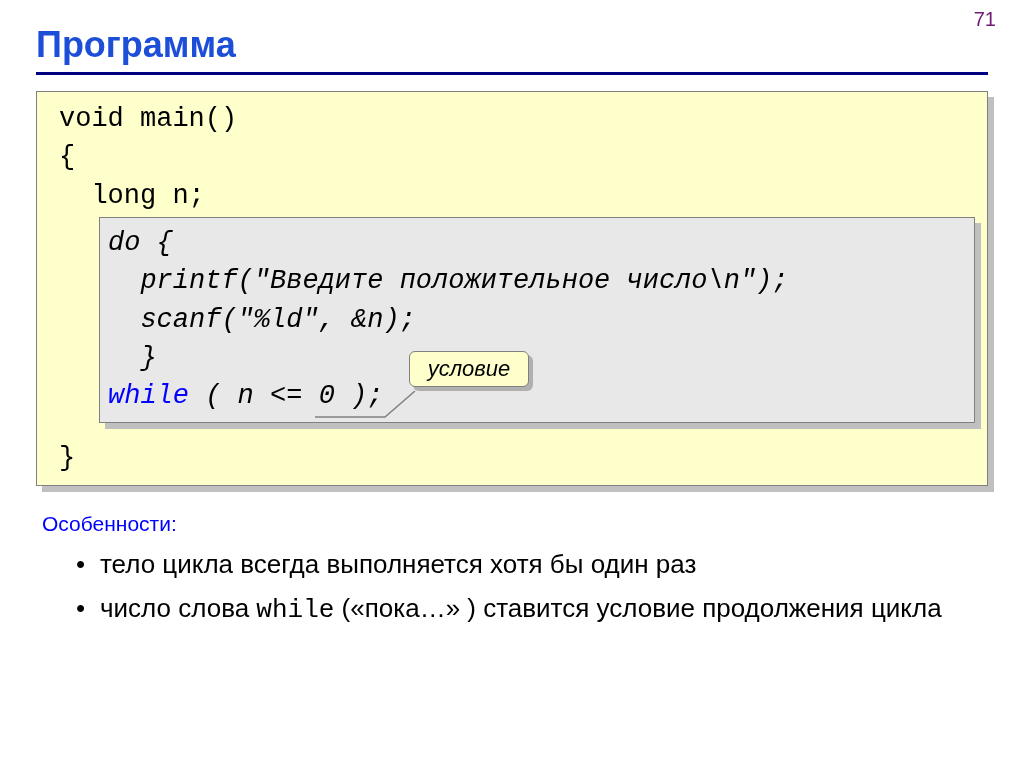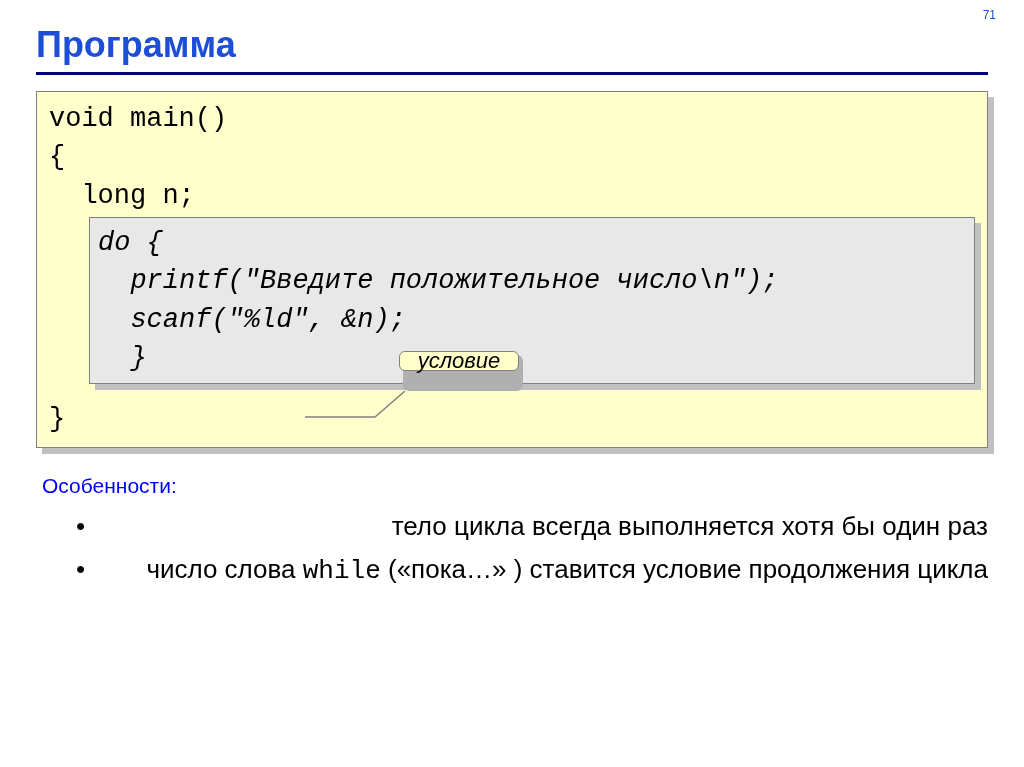--- a/index.html
+++ b/index.html
@@ -9,22 +9,22 @@
     height: 767px;
     background: #ffffff;
     font-family: Arial, Helvetica, sans-serif;
     position: relative;
     padding: 12px 36px 0 36px;
   }
   .page-number {
     position: absolute;
     top: 8px;
     right: 28px;
-    font-size: 12px;
-    color: #1d4ed8;
+    font-size: 20px;
+    color: #701a75;
   }
   .title {
     font-size: 36px;
     font-weight: bold;
     color: #1d4ed8;
     margin: 12px 0 6px 0;
   }
   .title-rule {
     border: none;
     border-top: 3px solid #000080;
@@ -33,21 +33,21 @@
   .code-outer-shadow {
     position: relative;
     margin-top: 6px;
   }
   .code-outer {
     background: #ffffcc;
     border: 1.5px solid #808080;
     font-family: "Courier New", Courier, monospace;
     font-size: 27px;
     line-height: 1.42;
-    padding: 8px 0 8px 0;
+    padding: 8px 0 8px 10px;
     position: relative;
   }
   .outer-shadow {
     position: absolute;
     top: 6px; left: 6px; right: -6px; bottom: -6px;
     background: #c0c0c0;
     z-index: -1;
   }
   .code-line {
     white-space: pre;
@@ -82,21 +82,21 @@
   }
   .callout-shadow {
     position: absolute;
     top: 4px; left: 4px;
     width: 120px; height: 36px;
     background: #b0b0b0;
     border-radius: 6px;
   }
   .callout {
     position: relative;
-    width: 120px; height: 20px;
+    width: 120px; height: 36px;
     background: #ffffcc;
     border: 1.5px solid #808080;
     border-radius: 6px;
     font-family: Arial, sans-serif;
     font-size: 22px;
     color: #000;
     display: flex;
     align-items: center;
     justify-content: center;
   }
@@ -109,21 +109,20 @@
   .features-head {
     color: #0000ff;
     font-size: 21px;
     margin: 26px 0 10px 6px;
   }
   .bullets {
     margin: 0 0 0 40px;
     padding: 0;
     font-size: 26px;
     color: #000;
-    text-align: right;
   }
   .bullets li {
     list-style: none;
     position: relative;
     padding-left: 24px;
     line-height: 1.45;
     margin-bottom: 6px;
   }
   .bullets li::before {
     content: "•";
@@ -148,20 +147,21 @@
     <div class="code-line">{</div>
     <div class="code-line">  long n;</div>
 
     <div class="inner-wrap">
       <div class="inner-shadow"></div>
       <div class="inner-code">
         <div class="inner-line">do {</div>
         <div class="inner-line">  printf("Введите положительное число\n");</div>
         <div class="inner-line">  scanf("%ld", &amp;n);</div>
         <div class="inner-line">  }</div>
+        <div class="inner-line"><span class="kw-blue">while</span><span> ( n &lt;= 0 );</span></div>
       </div>
 
       <svg class="callout-line" width="110" height="40" viewBox="0 0 110 40">
         <path d="M0 30 L70 30 L100 4" stroke="#808080" stroke-width="1.5" fill="none"></path>
       </svg>
 
       <div class="callout-wrap">
         <div class="callout-shadow"></div>
         <div class="callout">
           <span>условие</span>

